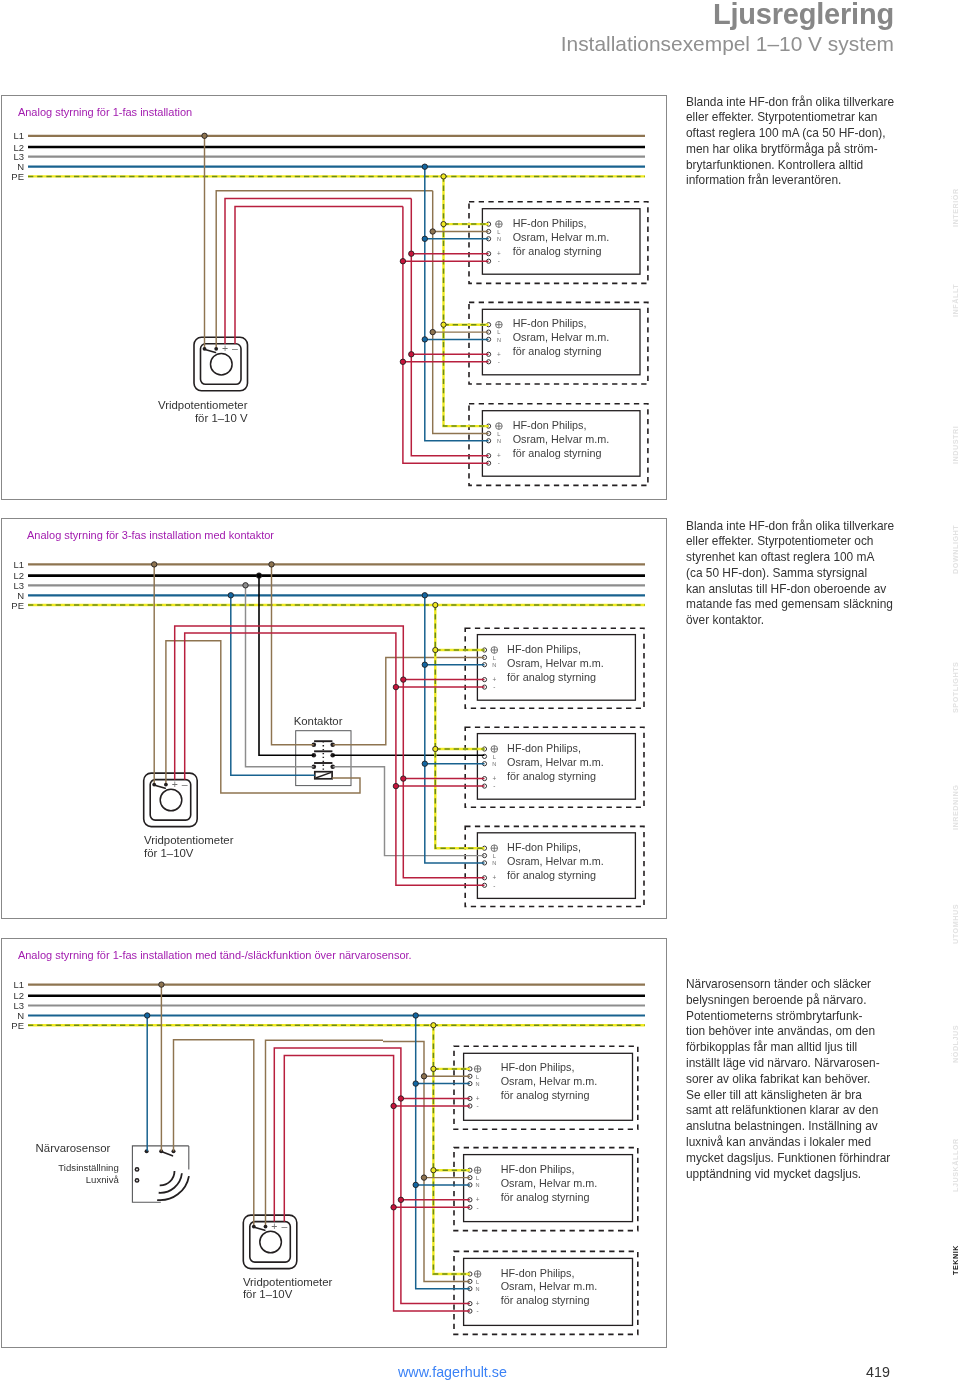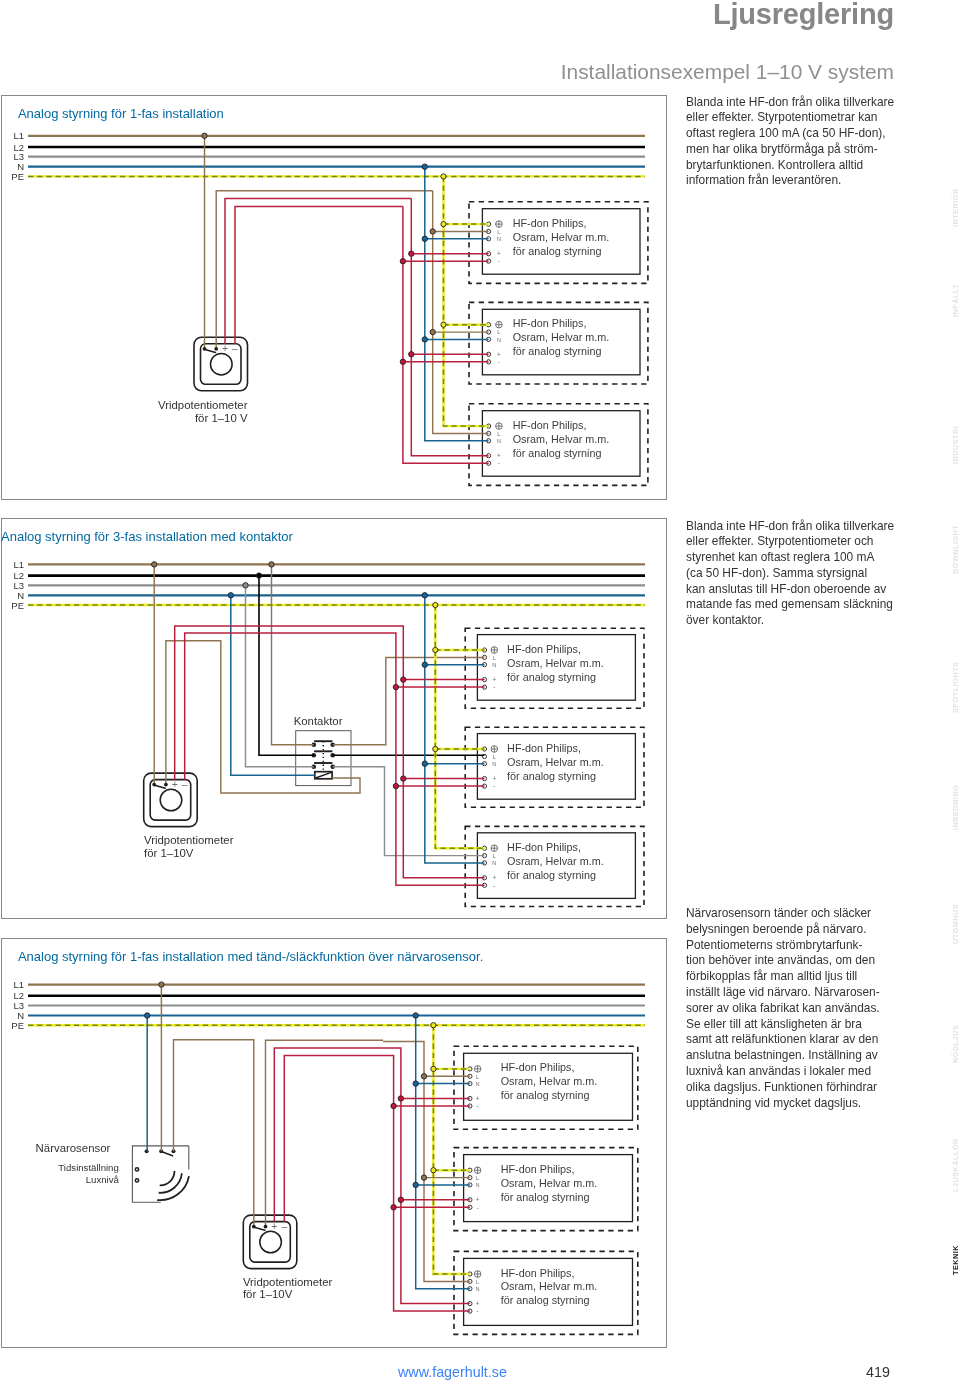--- a/index.html
+++ b/index.html
@@ -1,43 +1,43 @@
 <!DOCTYPE html>
 <html><head>
 <meta charset="utf-8">
 <style>
   html,body{margin:0;padding:0;}
   body{width:960px;height:1388px;background:#fff;font-family:"Liberation Sans",sans-serif;color:#3a3a3a;overflow:hidden;position:relative;}
   .page{position:absolute;left:0;top:0;width:956px;height:1388px;}
   #hdr{position:absolute;right:62px;top:-2px;text-align:right;}
   #hdr .t1{font-size:29px;font-weight:bold;color:#878787;letter-spacing:-0.2px;line-height:33px;}
-  #hdr .t2{font-size:20.9px;color:#909090;line-height:26px;margin-top:28px;}
+  #hdr .t2{font-size:20.9px;color:#909090;line-height:26px;}
   .panel{position:absolute;border:1px solid #888;box-sizing:border-box;background:#fff;}
-  .ptitle{position:absolute;font-size:13px;color:#0369a1;}
+  .ptitle{position:absolute;font-size:11px;color:#a21caf;}
   .note{position:absolute;font-size:11.9px;line-height:15.8px;color:#333;width:230px;white-space:nowrap;}
   .side{position:absolute;color:#e2e2e2;font-size:7.2px;letter-spacing:0.55px;font-weight:bold;
         transform-origin:0 0;transform:rotate(-90deg);white-space:nowrap;}
   #footer{position:absolute;left:0;top:1364px;width:960px;}
   #footer .url{position:absolute;left:398px;font-size:14.3px;color:#3b82f6;}
   #footer .pg{position:absolute;left:866px;font-size:14.3px;color:#333;text-align:center;}
   svg{position:absolute;left:0;top:0;overflow:visible;}
 </style>
 </head>
 <body>
 
 <div class="page">
   <div id="hdr">
     <div class="t1">Ljusreglering</div>
     <div class="t2">Installationsexempel 1–10 V system</div>
   </div>
   <div id="diagram-layer">
       <div class="panel" style="left: 0.5px; top: 95.2px; width: 666.3px; height: 404.5px;"></div>
       <div class="ptitle" style="left: 17.9px; top: 105.7px;">Analog styrning för 1-fas installation</div>
       <div class="panel" style="left: 0.5px; top: 518.3px; width: 666.3px; height: 401.2px;"></div>
-      <div class="ptitle" style="left: 1px; top: 528.8px;">Analog styrning för 3-fas installation med kontaktor</div>
+      <div class="ptitle" style="left: 27px; top: 528.8px;">Analog styrning för 3-fas installation med kontaktor</div>
       <div class="panel" style="left: 0.5px; top: 938.3px; width: 666.3px; height: 410px;"></div>
       <div class="ptitle" style="left: 17.9px; top: 948.8px;">Analog styrning för 1-fas installation med tänd-/släckfunktion över närvarosensor.</div>
       <svg width="960" height="1388" viewBox="0 0 960 1388" style="left: 0px; top: 0px;">
         <g>
           <path d="M28 135.8L645 135.8" fill="none" stroke="#8e7450" stroke-width="2.2" stroke-linecap="butt" stroke-linejoin="miter"></path>
           <path d="M28 147L645 147" fill="none" stroke="#000000" stroke-width="2.6" stroke-linecap="butt" stroke-linejoin="miter"></path>
           <path d="M28 156.70000000000002L645 156.70000000000002" fill="none" stroke="#8d8d8d" stroke-width="2.2" stroke-linecap="butt" stroke-linejoin="miter"></path>
           <path d="M28 166.70000000000002L645 166.70000000000002" fill="none" stroke="#18628f" stroke-width="2.2" stroke-linecap="butt" stroke-linejoin="miter"></path>
           <path d="M28 176.4L645 176.4" fill="none" stroke="#f0ea22" stroke-width="2.4"></path>
           <path d="M28 176.4L645 176.4" fill="none" stroke="#6c8a18" stroke-width="1.5" stroke-dasharray="5.3 3.9"></path>
@@ -400,33 +400,33 @@
       </div>
       <div class="note" style="left: 686px; top: 518.5px;">
         <div>Blanda inte HF-don från olika tillverkare</div>
         <div>eller effekter. Styrpotentiometer och</div>
         <div>styrenhet kan oftast reglera 100 mA</div>
         <div>(ca 50 HF-don). Samma styrsignal</div>
         <div>kan anslutas till HF-don oberoende av</div>
         <div>matande fas med gemensam släckning</div>
         <div>över kontaktor.</div>
       </div>
-      <div class="note" style="left: 686px; top: 906px;">
+      <div class="note" style="left: 686px; top: 977px;">
         <div>Närvarosensorn tänder och släcker</div>
         <div>belysningen beroende på närvaro.</div>
         <div>Potentiometerns strömbrytarfunk-</div>
         <div>tion behöver inte användas, om den</div>
         <div>förbikopplas får man alltid ljus till</div>
         <div>inställt läge vid närvaro. Närvarosen-</div>
-        <div>sorer av olika fabrikat kan användas.</div>
+        <div>sorer av olika fabrikat kan behöver.</div>
         <div>Se eller till att känsligheten är bra</div>
         <div>samt att reläfunktionen klarar av den</div>
         <div>anslutna belastningen. Inställning av</div>
         <div>luxnivå kan användas i lokaler med</div>
-        <div>olika dagsljus. Funktionen förhindrar</div>
+        <div>mycket dagsljus. Funktionen förhindrar</div>
         <div>upptändning vid mycket dagsljus.</div>
       </div>
     </div>
   <div id="sidebar">
       <div class="side" style="left: 951px; top: 227px;">INTERIÖR</div>
       <div class="side" style="left: 951px; top: 317px;">INFÄLLT</div>
       <div class="side" style="left: 951px; top: 464px;">INDUSTRI</div>
       <div class="side" style="left: 951px; top: 574px;">DOWNLIGHT</div>
       <div class="side" style="left: 951px; top: 713px;">SPOTLIGHTS</div>
       <div class="side" style="left: 951px; top: 830px;">INREDNING</div>

